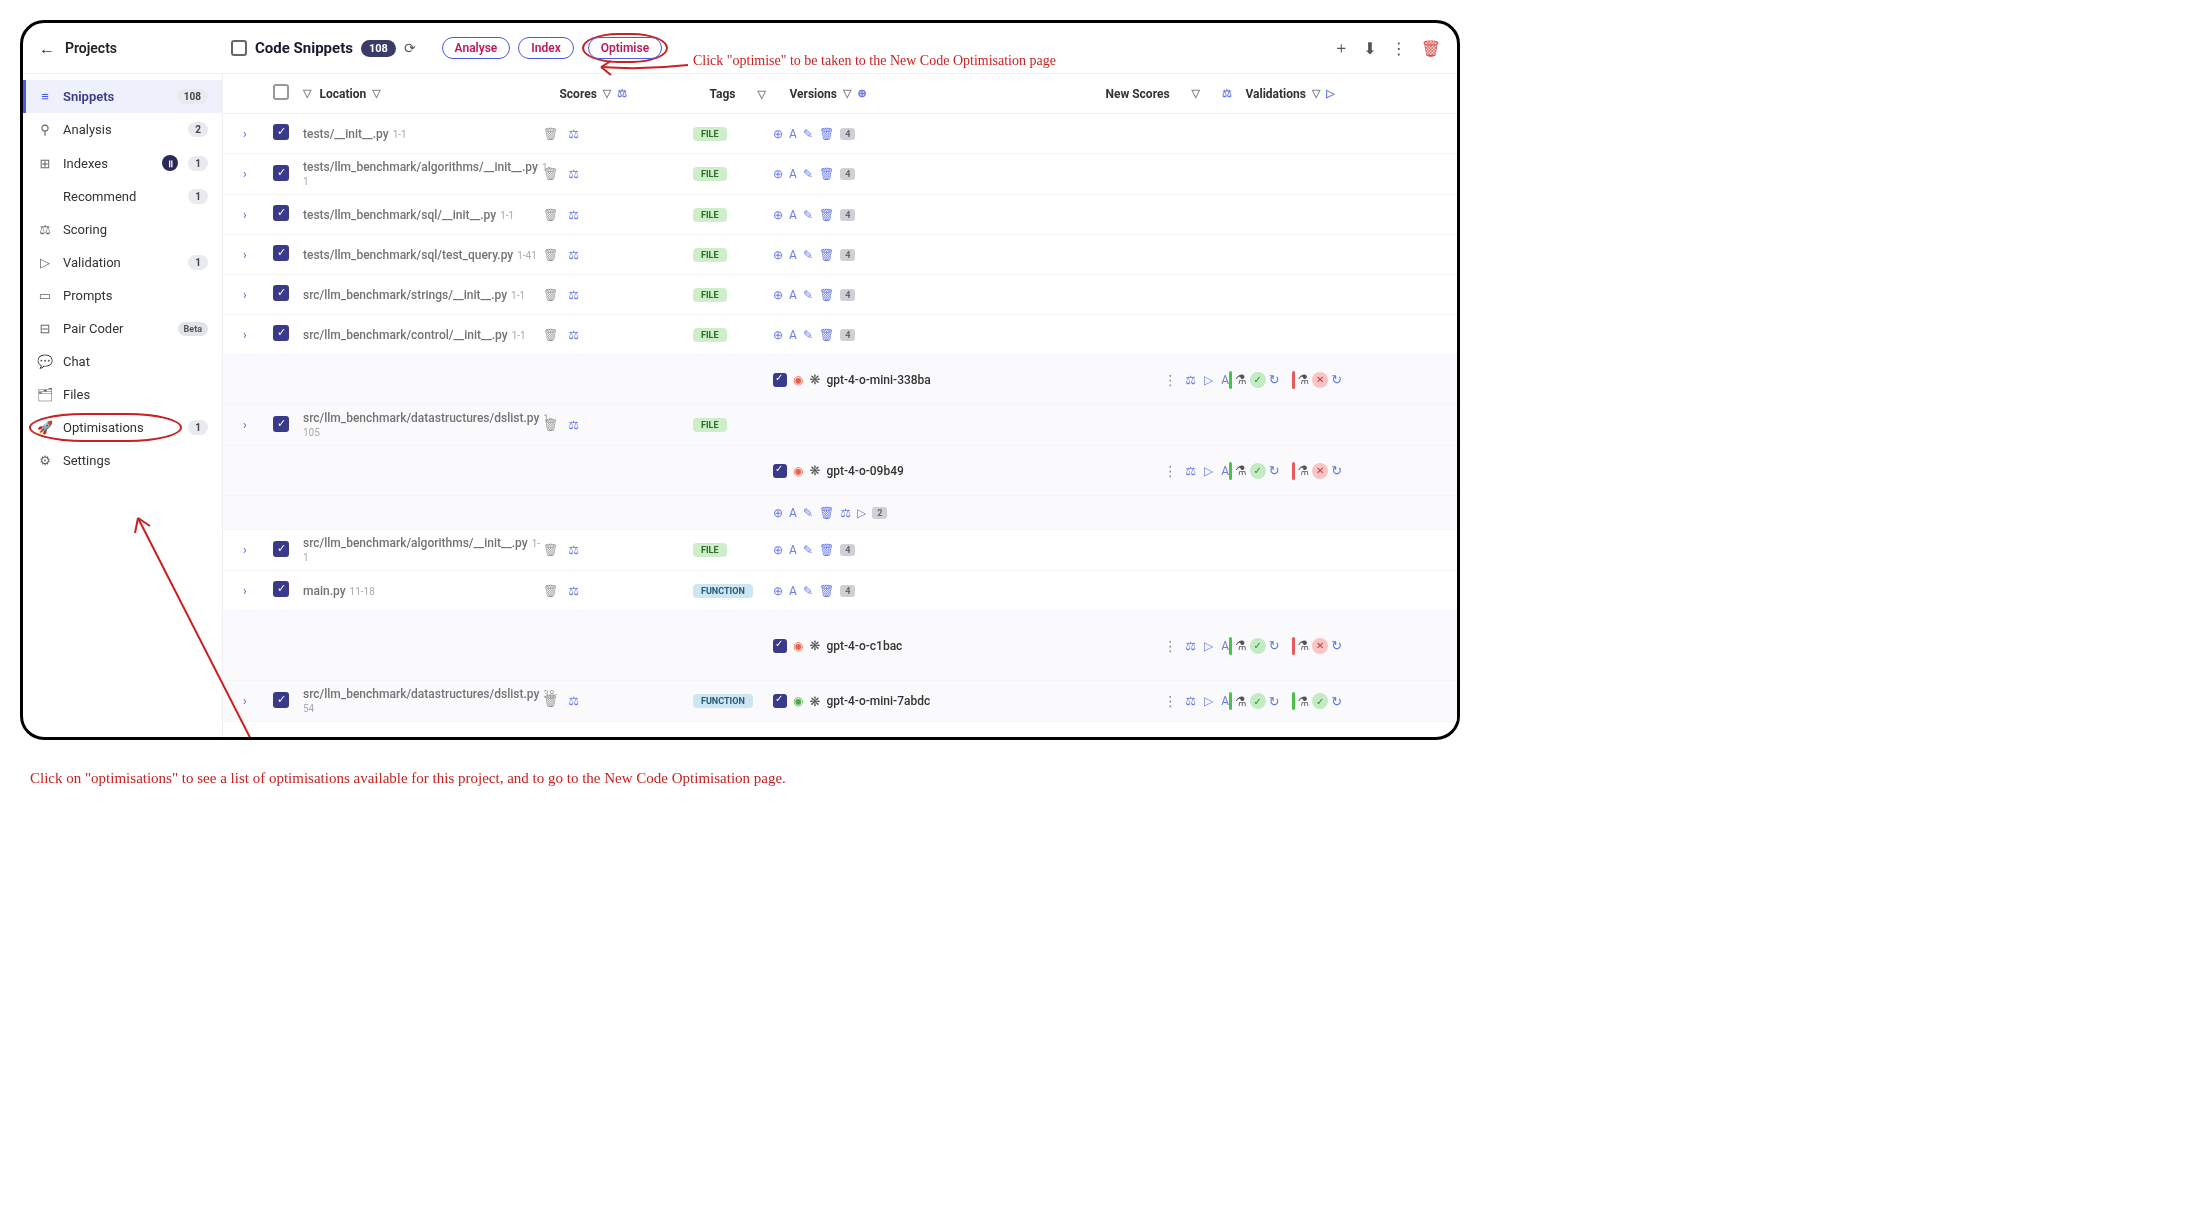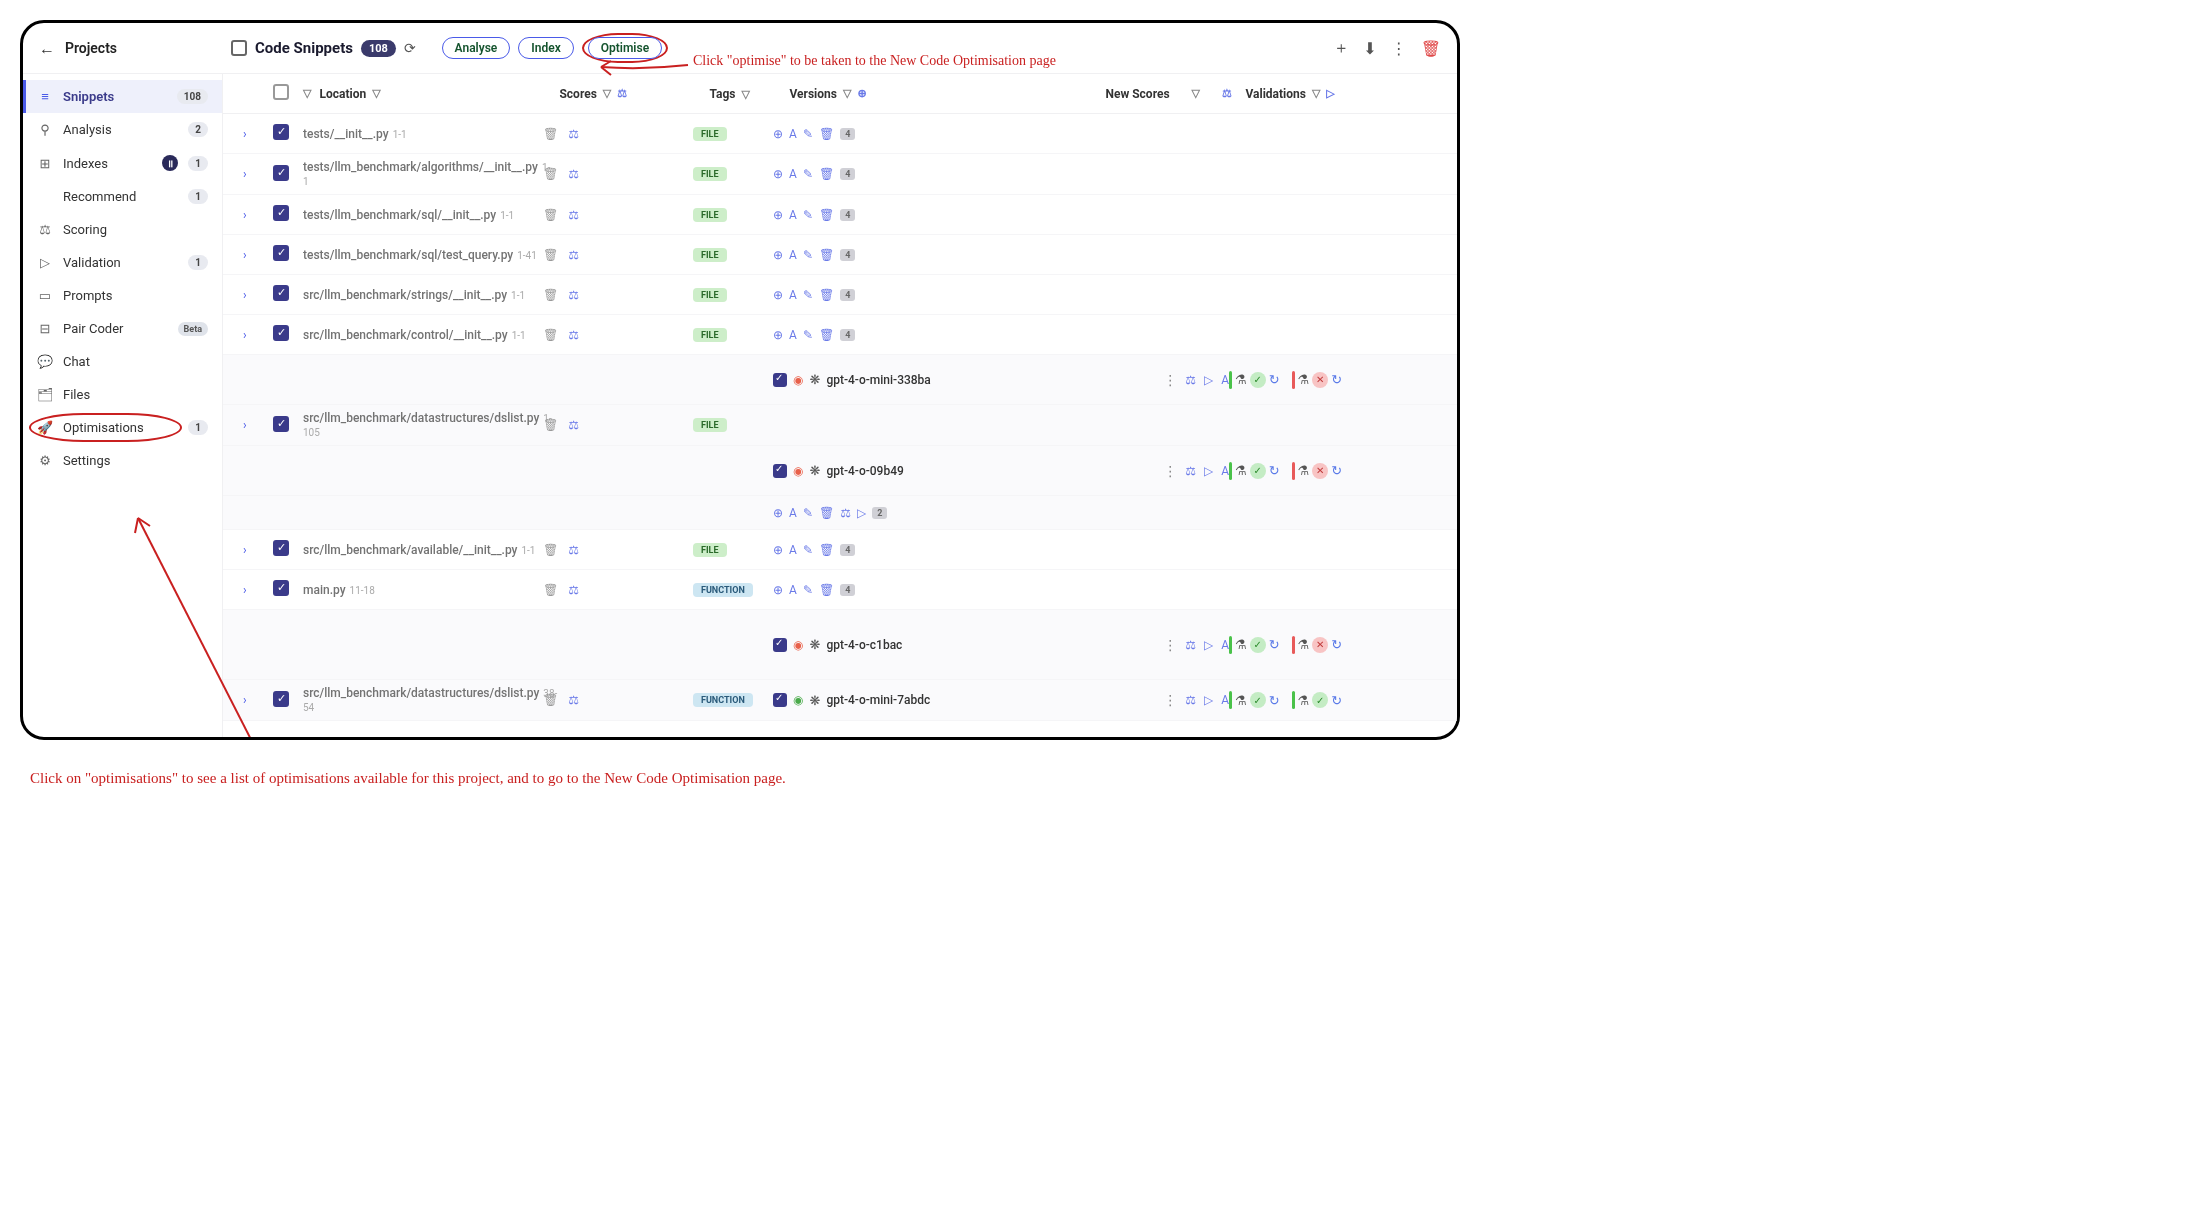--- a/index.html
+++ b/index.html
@@ -10,21 +10,21 @@
 .header { display: flex; align-items: center; padding: 10px 16px; gap: 12px; border-bottom: 1px solid #f0f0f2; }
 .header-left { display: flex; align-items: center; gap: 10px; flex: 0 0 180px; }
 .back-arrow { font-size: 16px; cursor: pointer; color: #333; }
 .projects-label { font-size: 14px; font-weight: 600; color: #222; }
 
 .header-main { display: flex; align-items: center; gap: 8px; flex: 1; }
 .sq-icon { width: 16px; height: 16px; border: 2px solid #666; border-radius: 3px; }
 .title { font-size: 15px; font-weight: 700; color: #1a1a2e; }
 .count-pill { background: #3a3a6b; color: #fff; font-size: 11px; font-weight: 700; padding: 2px 8px; border-radius: 10px; }
 .refresh { font-size: 14px; color: #555; cursor: pointer; }
-.action-btn { border: 1.5px solid #4a5ae8; color: #14532d; background: #fff; padding: 3px 12px; border-radius: 12px; font-size: 12px; font-weight: 600; cursor: pointer; }
+.action-btn { border: 1.5px solid #4a5ae8; color: #be185d; background: #fff; padding: 3px 12px; border-radius: 12px; font-size: 12px; font-weight: 600; cursor: pointer; }
 .optimise-circle { border: 2.5px solid #c92020; border-radius: 50%/60%; padding: 2px 4px; display: inline-flex; }
 
 .header-right { display: flex; align-items: center; gap: 14px; margin-left: auto; }
 .hr-icon { font-size: 16px; color: #555; cursor: pointer; }
 .trash-red { color: #e04a4a; }
 
 
 .body-wrap { display: flex; height: calc(100% - 50px); }
 .sidebar { width: 200px; border-right: 1px solid #f0f0f2; padding: 6px 0; }
 .side-item { display: flex; align-items: center; padding: 9px 14px; font-size: 13px; color: #333; cursor: pointer; gap: 10px; position: relative; }
@@ -40,21 +40,21 @@
 
 .main { flex: 1; overflow-y: auto; }
 .table-header { display: flex; align-items: center; padding: 10px 20px; border-bottom: 1px solid #f0f0f2; font-size: 12px; font-weight: 700; color: #333; }
 .col-exp { width: 30px; }
 .col-chk { width: 30px; }
 .chk { width: 16px; height: 16px; border: 2px solid #999; border-radius: 3px; display: inline-block; }
 .chk.on { background: #3a3a8a; border-color: #3a3a8a; position: relative; }
 .chk.on::after { content: "✓"; color: #fff; font-size: 11px; position: absolute; top: -1px; left: 2px; }
 .col-loc { width: 240px; display: flex; align-items: center; gap: 6px; }
 .col-scores { width: 150px; display: flex; align-items: center; gap: 6px; }
-.col-tags { width: 80px; display: flex; align-items: flex-end; gap: 6px; }
+.col-tags { width: 80px; display: flex; align-items: flex-end; gap: 22px; }
 .col-versions { width: 300px; display: flex; align-items: center; gap: 6px; }
 .col-newscores { width: 140px; display: flex; align-items: center; gap: 22px; margin-left: 16px; }
 .col-valid { flex: 1; display: flex; align-items: center; gap: 6px; }
 .filter-ic { font-size: 11px; color: #888; }
 
 .row { display: flex; align-items: center; padding: 6px 20px; border-bottom: 1px solid #f5f5f7; font-size: 12px; min-height: 40px; }
 .row.expanded { background: #fafafc; }
 .expander { color: #4a5ae8; font-size: 12px; cursor: pointer; }
 .loc-text { color: #737373; font-weight: 500; }
 .loc-range { color: #aaa; font-size: 10px; margin-left: 4px; }
@@ -486,21 +486,21 @@
         <span class="vi gray">2</span>
       </div>
             </div>
             <div class="col-newscores"></div>
             <div class="col-valid"></div>
           </div>
           <div class="row">
     <div class="col-exp"><span class="expander">›</span></div>
     <div class="col-chk"><span class="chk on"></span></div>
     <div class="col-loc">
-              <div><span class="loc-text">src/llm_benchmark/available/__init__.py</span><span class="loc-range">1-1</span></div>
+              <div><span class="loc-text">src/llm_benchmark/algorithms/__init__.py</span><span class="loc-range">1-1</span></div>
             </div>
     <div class="col-scores" style="display:flex;gap:10px">
               <span class="mini-ic">🗑</span>
               <span class="mini-ic blue">⚖</span>
             </div>
     <div class="col-tags">
               <span class="tag-pill file">FILE</span>
             </div>
     <div class="col-versions">
               <div class="ver-icons">

